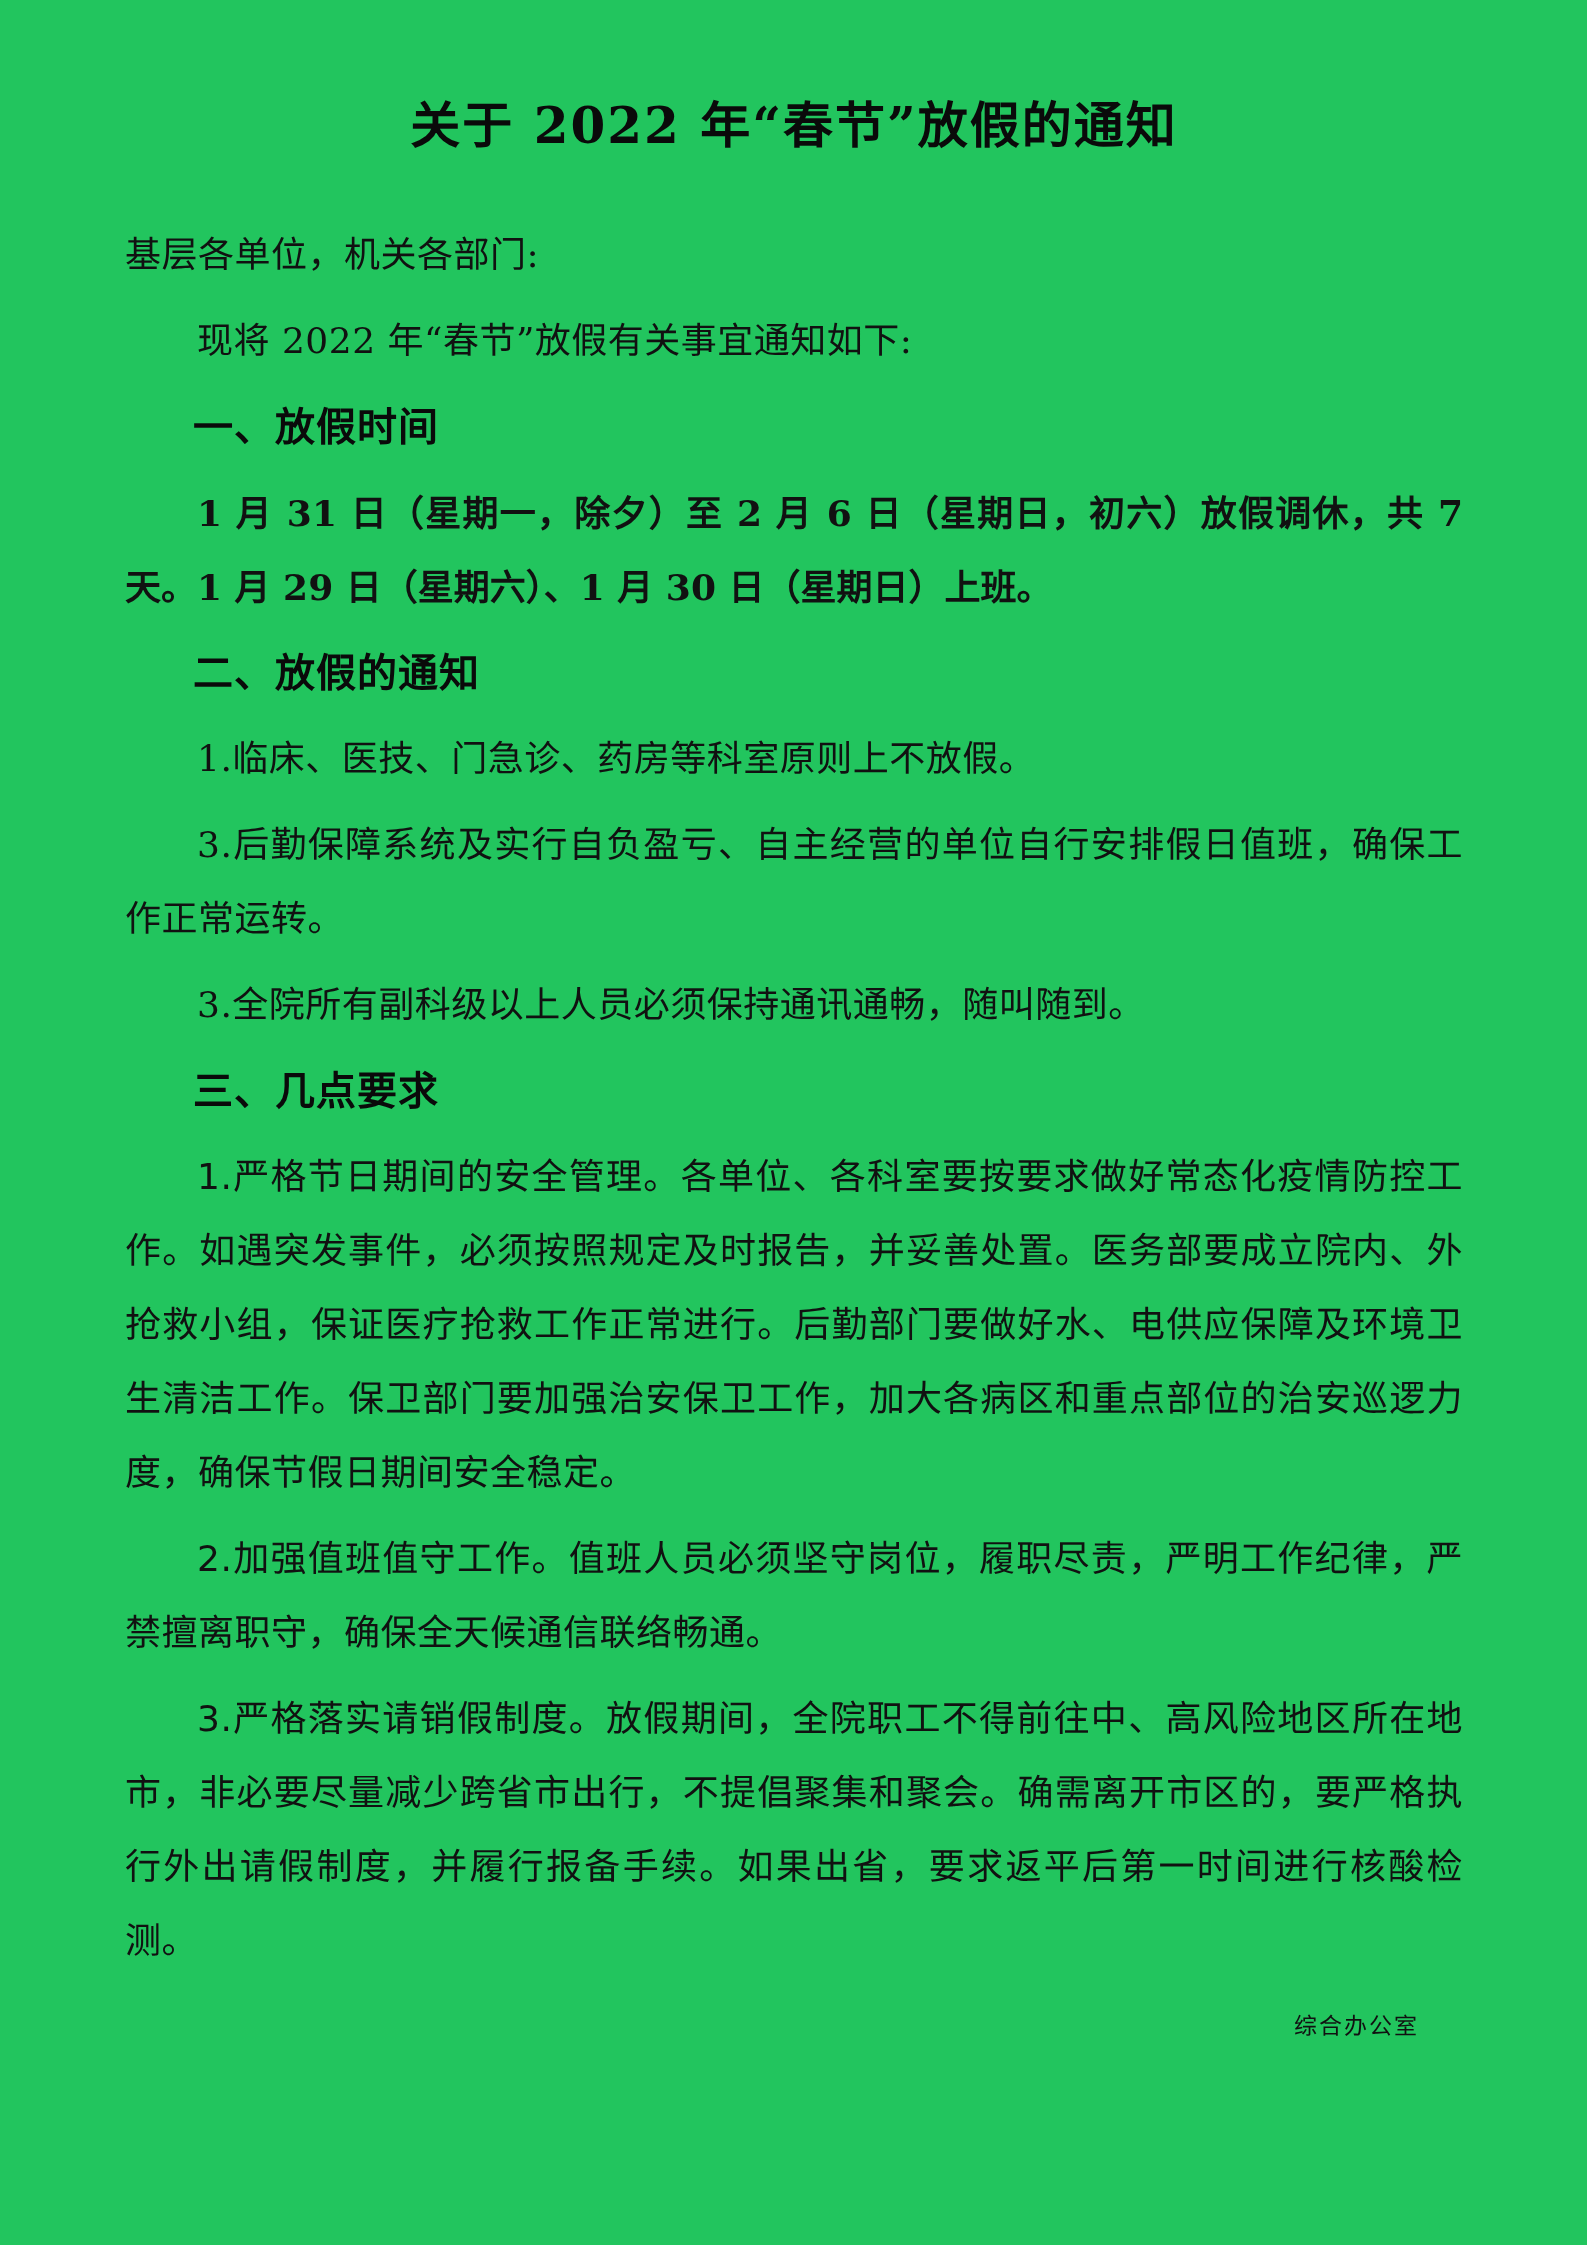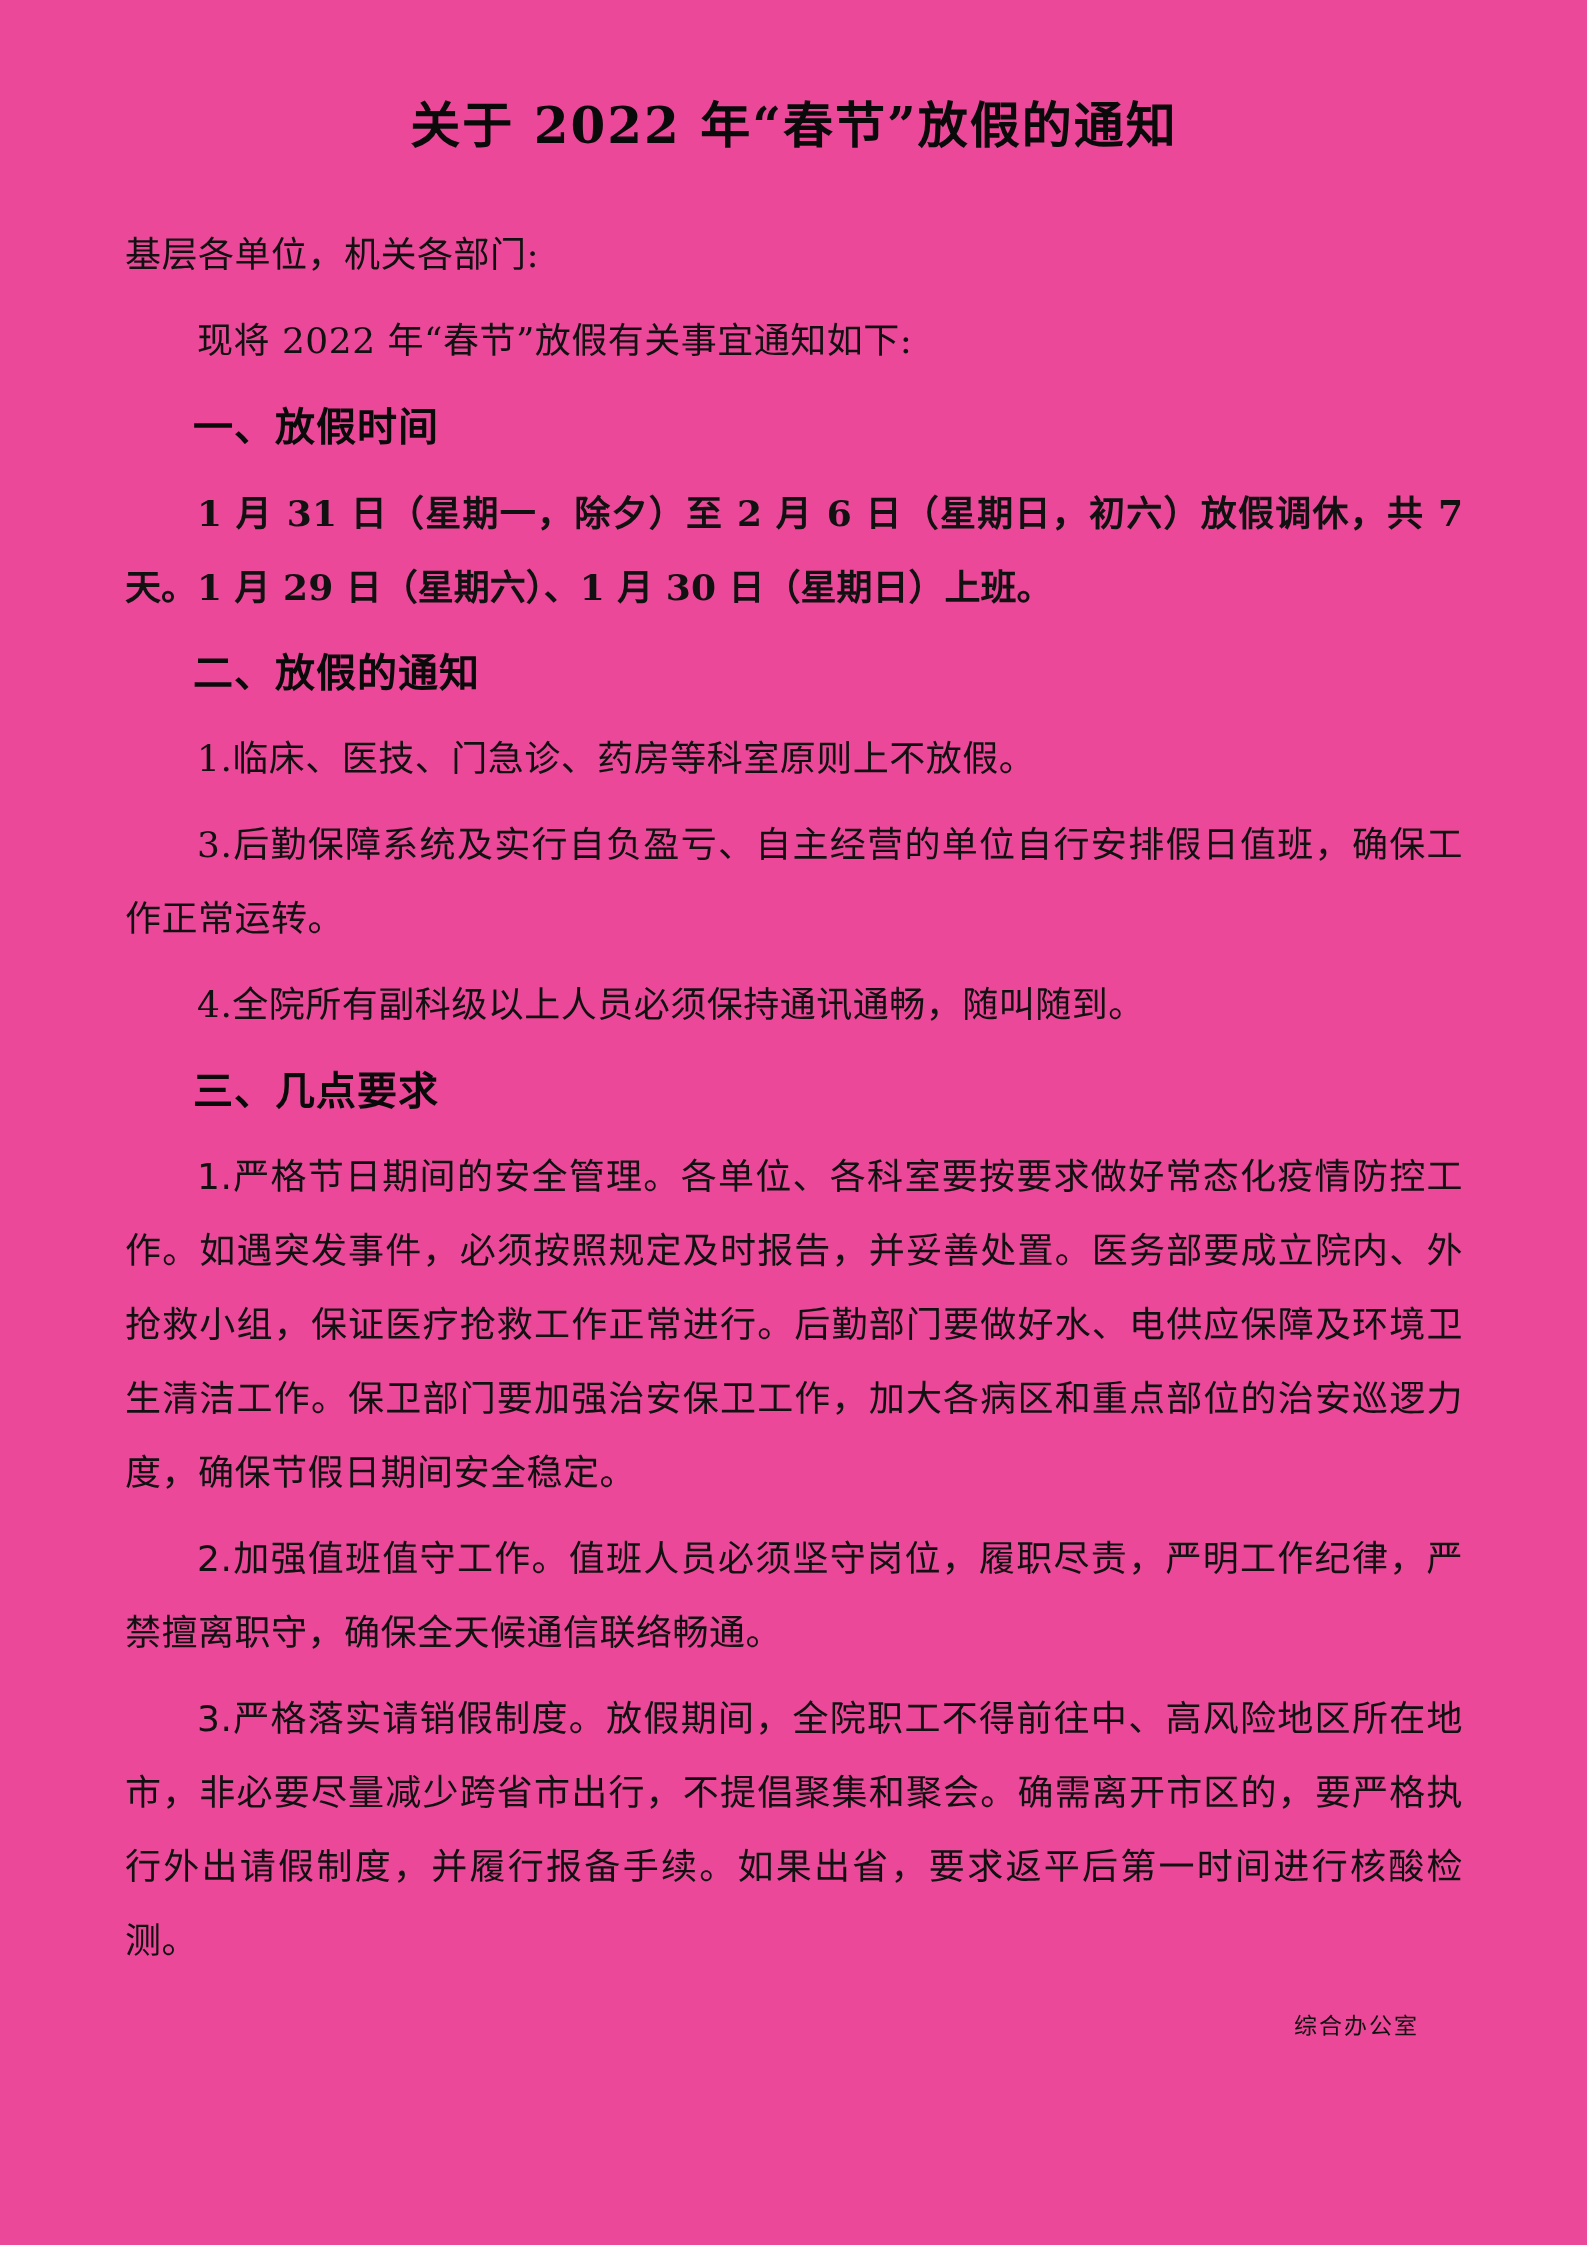--- a/index.html
+++ b/index.html
@@ -5,21 +5,21 @@
 <style>
   html, body {
     margin: 0;
     padding: 0;
     background: #ffffff;
   }
   .page {
     position: relative;
     width: 1587px;
     height: 2245px;
-    background: #ec4899;
+    background: #22c55e;
     margin: 0 auto;
     overflow: hidden;
     box-sizing: border-box;
     font-family: "DejaVu Serif", "Liberation Serif", serif;
     color: #111111;
   }
   .doc-body {
     position: absolute;
     left: 113px;
     top: 0;
@@ -115,21 +115,21 @@
 
     <p class="p indent strong-serif">1 月 31 日（星期一，除夕）至 2 月 6 日（星期日，初六）放假调休，共 7 天。1 月 29 日（星期六）、1 月 30 日（星期日）上班。</p>
 
     <p class="heading">二、放假的通知</p>
 
     <p class="p hang">1.临床、医技、门急诊、药房等科室原则上不放假。</p>
 
 
     <p class="p hang">3.后勤保障系统及实行自负盈亏、自主经营的单位自行安排假日值班，确保工作正常运转。</p>
 
-    <p class="p hang">4.全院所有副科级以上人员必须保持通讯通畅，随叫随到。</p>
+    <p class="p hang">3.全院所有副科级以上人员必须保持通讯通畅，随叫随到。</p>
 
     <p class="heading">三、几点要求</p>
 
     <p class="p hang"><span class="lead">1.严格节日期间的安全管理。</span><span>各单位、各科室要按要求做好常态化疫情防控工作。如遇突发事件，必须按照规定及时报告，并妥善处置。医务部要成立院内、外抢救小组，保证医疗抢救工作正常进行。后勤部门要做好水、电供应保障及环境卫生清洁工作。保卫部门要加强治安保卫工作，加大各病区和重点部位的治安巡逻力度，确保节假日期间安全稳定。</span></p>
 
     <p class="p hang"><span class="lead">2.加强值班值守工作。</span><span>值班人员必须坚守岗位，履职尽责，严明工作纪律，严禁擅离职守，确保全天候通信联络畅通。</span></p>
 
     <p class="p hang"><span class="lead">3.严格落实请销假制度。</span><span class="strong-serif">放假期间，全院职工不得前往中、高风险地区所在地市，非必要尽量减少跨省市出行，不提倡聚集和聚会。确需离开市区的，要严格执行外出请假制度，并履行报备手续。如果出省，要求返平后第一时间进行核酸检测。</span></p>
 
     <div class="sign-block">

